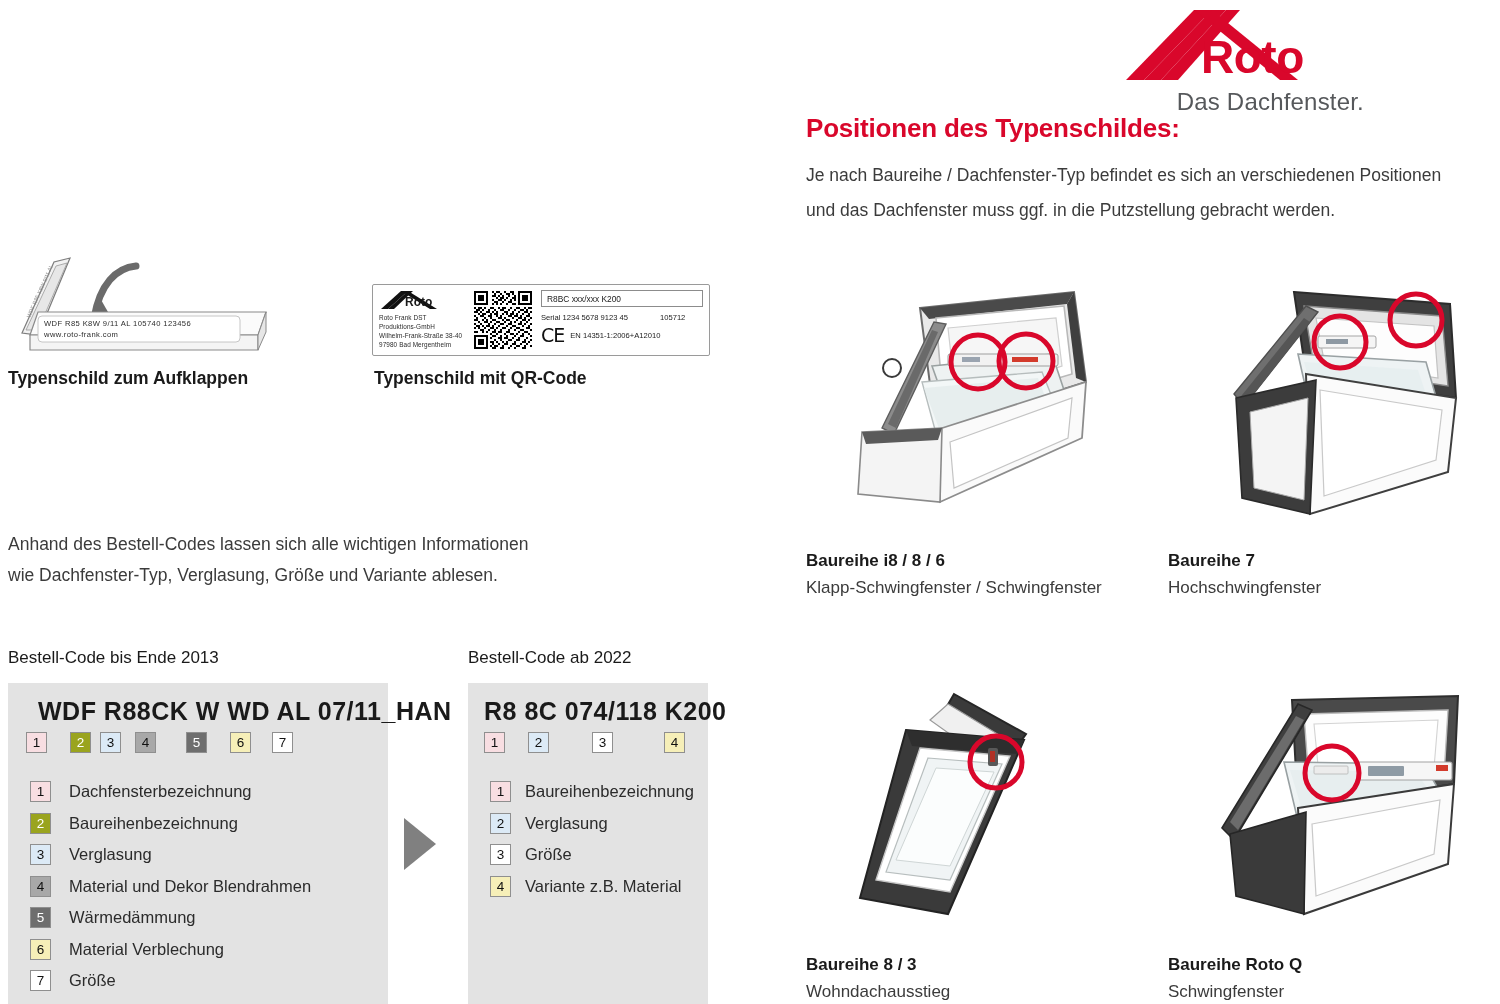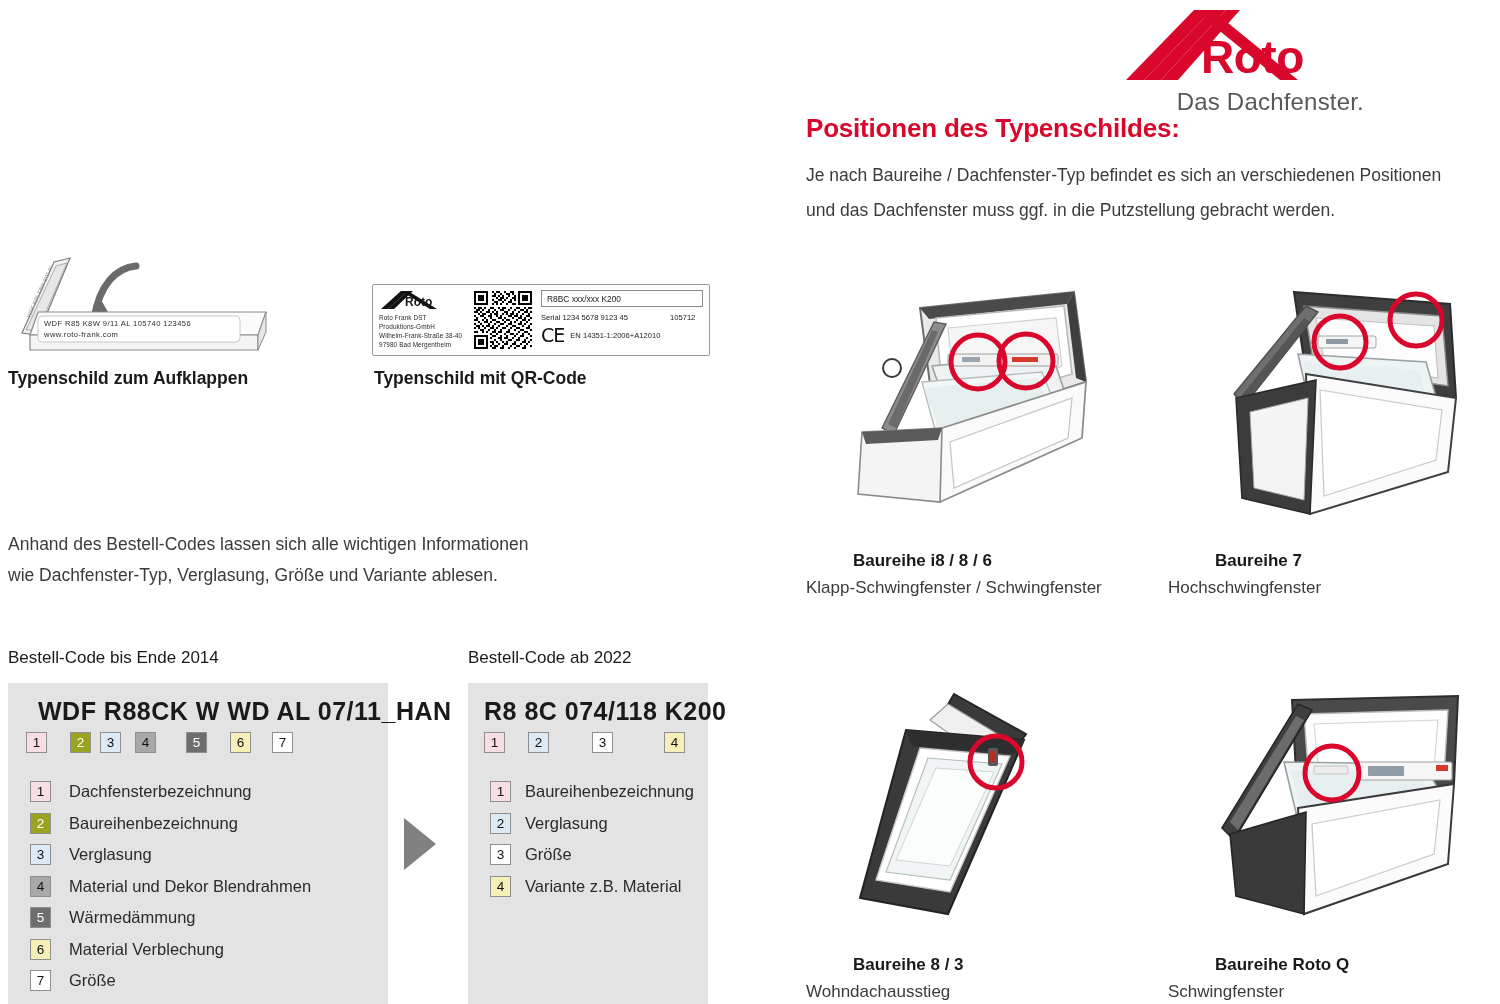--- a/index.html
+++ b/index.html
@@ -57,21 +57,21 @@
   .qr-left { width:96px; padding:5px 4px 4px 6px; }
   .qr-roto-mark { position:relative; width:64px; height:20px; }
   .qr-roto-word { position:absolute; left:26px; top:5px; font-size:12px; font-weight:bold; color:#1a1a1a; }
   .qr-addr { font-size:6.4px; line-height:1.42; color:#2b2b2b; margin-top:3px; letter-spacing:0.1px; }
   .qr-block { width:68px; display:flex; align-items:center; justify-content:center; }
   .qr-right { flex:1; padding:5px 6px 4px 4px; position:relative; }
   .qr-code-box {
     border:1px solid #8c8c8c; height:17px; display:flex; align-items:center;
     padding-left:5px; font-size:8.4px; color:#1a1a1a; background:#fff;
   }
-  .qr-serial { margin-top:6px; font-size:7.6px; color:#1a1a1a; display:flex; gap:42px; }
+  .qr-serial { margin-top:6px; font-size:7.6px; color:#1a1a1a; display:flex; gap:32px; }
   .qr-ce-row { margin-top:4px; display:flex; align-items:center; gap:6px; }
   .ce-mark { font-size:19px; line-height:1; color:#111; font-family:"DejaVu Sans", sans-serif; letter-spacing:-1px;}
   .qr-en { font-size:7.6px; color:#1a1a1a; }
   .qr-caption { position:absolute; left:374px; top:368px; font-size:17.5px; font-weight:bold; color:#1a1a1a; }
 
   
   .bc-title { font-size:17px; color:#1a1a1a; font-weight:normal; }
   .bc-title-left  { position:absolute; left:8px;   top:648px; }
   .bc-title-right { position:absolute; left:468px; top:648px; }
 
@@ -106,21 +106,21 @@
   .arrow-play {
     position:absolute; left:404px; top:818px;
     width:0; height:0;
     border-top:26px solid transparent;
     border-bottom:26px solid transparent;
     border-left:32px solid #808080;
   }
 
   
   .win { position:absolute; }
-  .win-cap-title { font-size:17px; font-weight:bold; color:#1a1a1a;margin-left:47px; }
+  .win-cap-title { font-size:17px; font-weight:bold; color:#1a1a1a; }
   .win-cap-sub { font-size:17px; color:#3b3b3b; margin-top:7px; }
 
   .cap-1 { position:absolute; left:806px;  top:551px; }
   .cap-2 { position:absolute; left:1168px; top:551px; }
   .cap-3 { position:absolute; left:806px;  top:955px; }
   .cap-4 { position:absolute; left:1168px; top:955px; }
 
   svg { display:block; }
 </style>
 </head>
@@ -427,21 +427,21 @@
     </div>
   </div>
 
   <div class="sec-bestell">
     <div class="para">
       <div>Anhand des Bestell-Codes lassen sich alle wichtigen Informationen</div>
       <div>wie Dachfenster-Typ, Verglasung, Größe und Variante ablesen.</div>
     </div>
   </div>
 
-  <div class="bc-title bc-title-left">Bestell-Code bis Ende 2014</div>
+  <div class="bc-title bc-title-left">Bestell-Code bis Ende 2013</div>
   <div class="bc-title bc-title-right">Bestell-Code ab 2022</div>
 
   <div class="bc-panel bc-panel-left">
     <div class="bc-code">WDF R88CK W WD AL 07/11_HAN</div>
     <div class="badge-row" id="badges-old">
         <div class="badge" style="left: 18px; background: rgb(248, 222, 226);">1</div>
         <div class="badge" style="left: 62px; background: rgb(154, 164, 30); color: rgb(255, 255, 255);">2</div>
         <div class="badge" style="left: 92px; background: rgb(220, 234, 246);">3</div>
         <div class="badge" style="left: 127px; background: rgb(168, 168, 168);">4</div>
         <div class="badge" style="left: 178px; background: rgb(110, 110, 110); color: rgb(255, 255, 255);">5</div>

